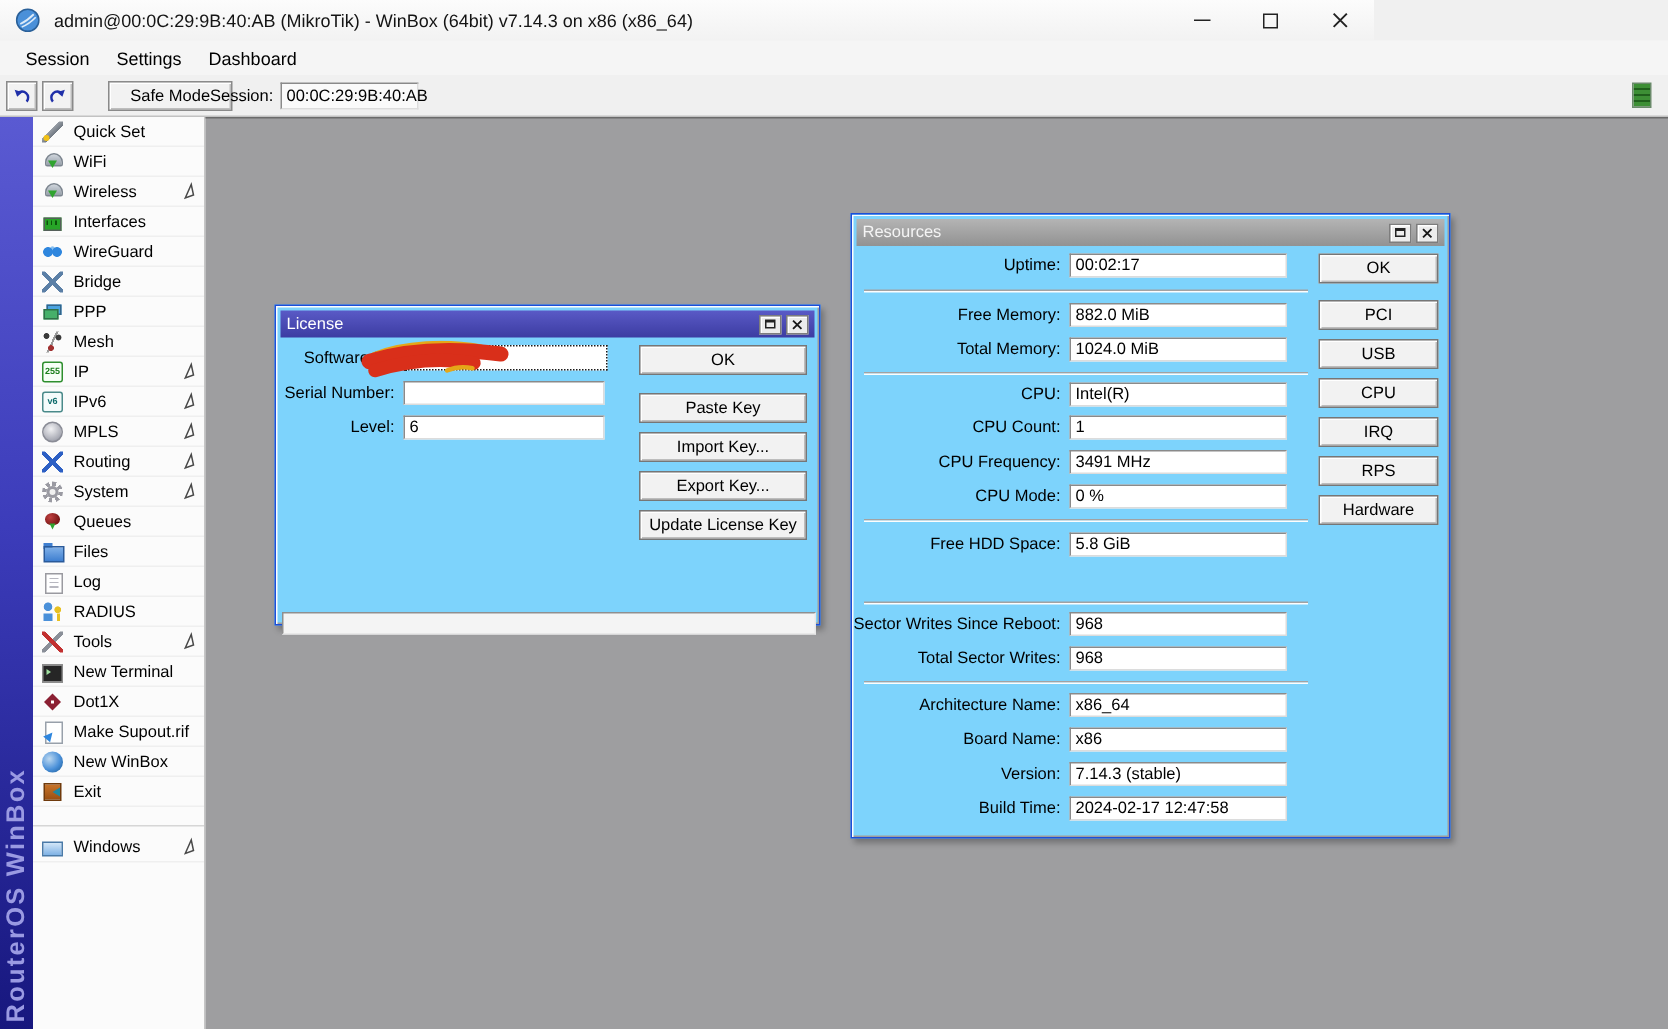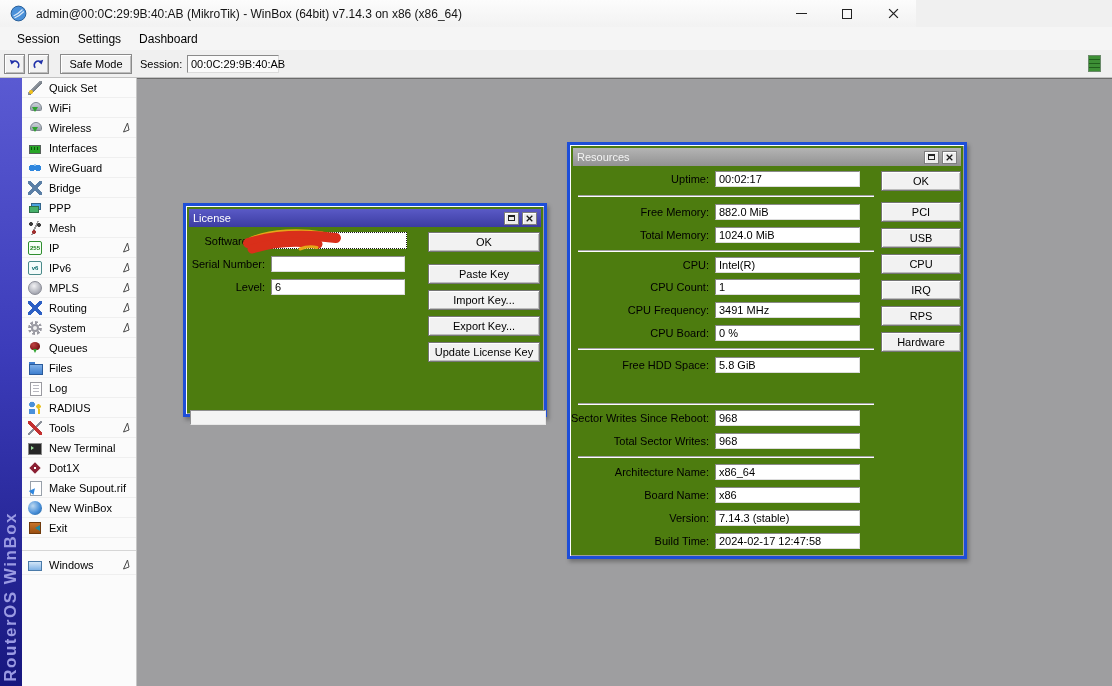--- a/index.html
+++ b/index.html
@@ -21,21 +21,21 @@
     display:flex; align-items:center; padding-left:8px; font-size:12px; }
   .menu-item { padding:3px 9px; }
 
   .toolstrip { position:absolute; left:0; top:50px; width:1112px; height:28px; background:#f0f0f0;
     border-bottom:1px solid #c2c2c2; }
   .tbtn { position:absolute; top:4px; height:20px; background:#f2f2f2; border:1px solid #8a8a8a;
     box-shadow:inset 1px 1px 0 #fff, inset -1px -1px 0 #bdbdbd; display:flex; align-items:center; justify-content:center; }
   .tbtn svg { width:13px; height:13px; }
   #undo-btn { left:4px;  width:21px; }
   #redo-btn { left:28px; width:21px; }
-  #safemode-btn { left:60px; width:72px; font-size:11px; }
+  #safemode-btn { left:72px; width:83px; font-size:11px; }
   .session-label { position:absolute; left:140px; top:8px; font-size:11px; }
   .session-field { position:absolute; left:187px; top:5px; width:92px; height:18px; background:#fafafa;
     border:1px solid; border-color:#8a8a8a #dcdcdc #dcdcdc #8a8a8a; font-size:11px; line-height:16px; padding:0 3px; }
   .health-indicator { position:absolute; right:11px; top:5px; width:13px; height:17px; border:1px solid #6a8a6a;
     background:repeating-linear-gradient(180deg,#3d8f35 0 3px,#205f1c 3px 4px); }
 
   
   .brand-strip { position:absolute; left:0; top:78px; width:22px; height:608px;
     background:linear-gradient(180deg,#5a5ad2 0%,#3c3cba 45%,#17177e 100%); }
   .brand-text { position:absolute; left:1px; bottom:4px; writing-mode:vertical-rl; transform:rotate(180deg);
@@ -87,21 +87,21 @@
   .i-supout::after { content:""; position:absolute; left:3px; bottom:1px; border:3px solid transparent; border-bottom:6px solid #2e86de; transform:rotate(40deg); }
   .i-winbox { border-radius:50%; background:radial-gradient(circle at 35% 35%,#bcd8f0,#4a90d9 55%,#17568f); }
   .i-exit::before { content:""; position:absolute; inset:1px; background:linear-gradient(#c8742a,#9a4f12); border:1px solid #6f3a0c; }
   .i-exit::after { content:""; position:absolute; top:4px; right:2px; border:3px solid transparent; border-right:5px solid #1f87a0; }
   .i-windows::before { content:""; position:absolute; top:3px; left:0; right:0; height:8px; background:linear-gradient(#d2e6f8,#7fb2e5); border:1px solid #4a7aa8; }
 
   
   .workspace { position:absolute; left:137px; top:78px; width:975px; height:608px; background:#9e9ea0; border-top:1px solid #6b6b6b; }
 
   
-  .dialog { position:absolute; background:#4d7c0f; border:3px solid #1d4ed8;
+  .dialog { position:absolute; background:#7dd3fc; border:1px solid #1d4ed8;
     box-shadow:inset 1px 1px 0 #fdfdfd, inset -1px -1px 0 #9d9d9d, 2px 3px 4px rgba(0,0,0,.28); }
   .dlg-title { position:absolute; left:3px; right:3px; top:3px; height:18px; display:flex; align-items:center;
     padding:0 4px; font-size:11px; color:#fff; }
   .dialog.active .dlg-title { background:linear-gradient(#5a5ac6,#3c3ca2); }
   .dialog.inactive .dlg-title { background:linear-gradient(#b4b4b4,#929292); color:#f4f4f4; }
   .dlg-ctl { margin-left:auto; display:flex; gap:3px; }
   .dlg-btn { width:15px; height:13px; background:#ececec; border:1px solid #7d7d7d;
     box-shadow:inset 1px 1px 0 #fff; display:flex; align-items:center; justify-content:center; }
   .glyph-box { width:7px; height:6px; border:1px solid #222; border-top-width:2px; display:block; }
   .dlg-btn svg { width:7px; height:7px; }
@@ -495,21 +495,21 @@
       </div>
     <div class="res-row" style="top:134px">
         <span class="flabel">CPU Count:</span>
         <span class="win-field">1</span>
       </div>
     <div class="res-row" style="top:157px">
         <span class="flabel">CPU Frequency:</span>
         <span class="win-field">3491 MHz</span>
       </div>
     <div class="res-row" style="top:180px">
-        <span class="flabel">CPU Board:</span>
+        <span class="flabel">CPU Mode:</span>
         <span class="win-field">0 %</span>
       </div>
     <div class="res-sep" style="top:203px"></div>
     <div class="res-row" style="top:212px">
         <span class="flabel">Free HDD Space:</span>
         <span class="win-field">5.8 GiB</span>
       </div>
     <div class="res-sep" style="top:258px"></div>
     <div class="res-row" style="top:265px">
         <span class="flabel">Sector Writes Since Reboot:</span>

